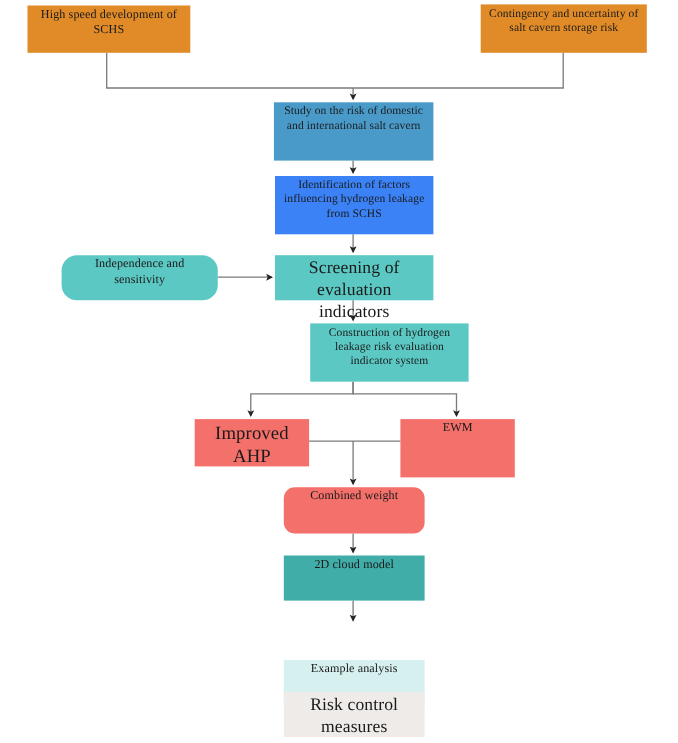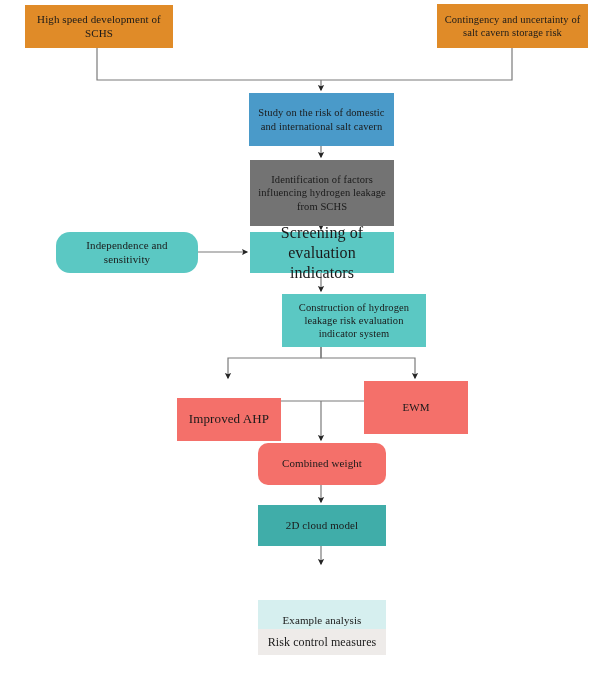--- a/index.html
+++ b/index.html
@@ -12,21 +12,21 @@
     width: 616px;
     height: 675px;
     background: #ffffff;
     font-family: "Liberation Serif", "DejaVu Serif", serif;
     overflow: hidden;
   }
   .node {
     position: absolute;
     box-sizing: border-box;
     display: flex;
-    align-items: center;
+    align-items: flex-start;
     justify-content: center;
     text-align: center;
     color: #1a1a1a;
     font-size: 11px;
     line-height: 1.25;
     padding: 2px 7px;
     letter-spacing: 0.1px;
   }
   .node span {
     display: block;
@@ -74,45 +74,45 @@
   <div id="node-layer">
       <div class="node" style="left: 25px; top: 5px; width: 148px; height: 43px; background: rgb(224, 139, 40); color: rgb(26, 26, 26); font-size: 11px;">
         <span>High speed development of SCHS</span>
       </div>
       <div class="node" style="left: 437px; top: 4px; width: 151px; height: 44px; background: rgb(224, 139, 40); color: rgb(26, 26, 26); font-size: 10.5px;">
         <span>Contingency and uncertainty of salt cavern storage risk</span>
       </div>
       <div class="node" style="left: 249px; top: 93px; width: 145px; height: 53px; background: rgb(74, 154, 201); color: rgb(26, 26, 26); font-size: 10.5px;">
         <span>Study on the risk of domestic and international salt cavern</span>
       </div>
-      <div class="node" style="left: 250px; top: 160px; width: 144px; height: 66px; background: #737373; color: rgb(26, 26, 26); font-size: 10.5px;">
+      <div class="node" style="left: 250px; top: 160px; width: 144px; height: 53px; background: #3b82f6; color: rgb(26, 26, 26); font-size: 10.5px;">
         <span>Identification of factors influencing hydrogen leakage from SCHS</span>
       </div>
       <div class="node" style="left: 56px; top: 232px; width: 142px; height: 41px; background: rgb(91, 200, 195); color: rgb(26, 26, 26); font-size: 11px; border-radius: 14px;">
         <span>Independence and sensitivity</span>
       </div>
       <div class="node" style="left: 250px; top: 232px; width: 144px; height: 41px; background: rgb(91, 200, 195); color: rgb(26, 26, 26); font-size: 16px;">
         <span>Screening of evaluation indicators</span>
       </div>
       <div class="node" style="left: 250px; top: 294px; width: 144px; height: 53px; background: rgb(91, 200, 195); color: rgb(26, 26, 26); font-size: 10.5px; margin-left: 32px;">
         <span>Construction of hydrogen leakage risk evaluation indicator system</span>
       </div>
-      <div class="node" style="left: 177px; top: 381px; width: 104px; height: 43px; background: rgb(244, 112, 106); color: rgb(26, 26, 26); font-size: 13px; margin-top: 17px;">
+      <div class="node" style="left: 177px; top: 381px; width: 104px; height: 43px; background: rgb(244, 112, 106); color: rgb(26, 26, 26); font-size: 17px;">
         <span>Improved AHP</span>
       </div>
       <div class="node" style="left: 364px; top: 381px; width: 104px; height: 53px; background: rgb(244, 112, 106); color: rgb(26, 26, 26); font-size: 11px;">
         <span>EWM</span>
       </div>
       <div class="node" style="left: 258px; top: 443px; width: 128px; height: 42px; background: rgb(244, 112, 106); color: rgb(26, 26, 26); font-size: 11px; border-radius: 10px;">
         <span>Combined weight</span>
       </div>
       <div class="node" style="left: 258px; top: 505px; width: 128px; height: 41px; background: rgb(64, 173, 169); color: rgb(26, 26, 26); font-size: 11px;">
         <span>2D cloud model</span>
       </div>
       <div class="node" style="left: 258px; top: 600px; width: 128px; height: 41px; background: rgb(214, 239, 239); color: rgb(26, 26, 26); font-size: 11px;">
         <span>Example analysis</span>
       </div>
-      <div class="node" style="left: 258px; top: 629px; width: 128px; height: 26px; background: rgb(238, 235, 233); color: rgb(26, 26, 26); font-size: 12px;">
+      <div class="node" style="left: 258px; top: 629px; width: 128px; height: 41px; background: rgb(238, 235, 233); color: rgb(26, 26, 26); font-size: 16px;">
         <span>Risk control measures</span>
       </div>
     </div>
 
 </div>
 
 </body></html>

